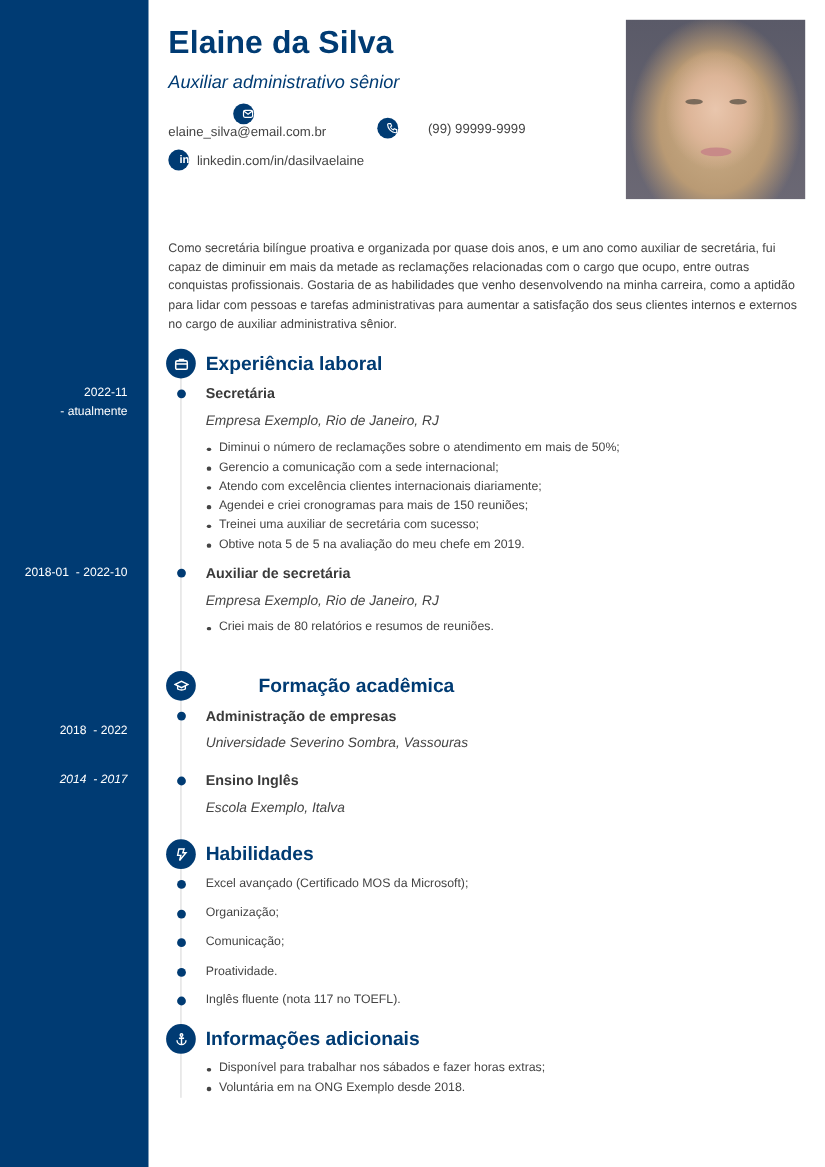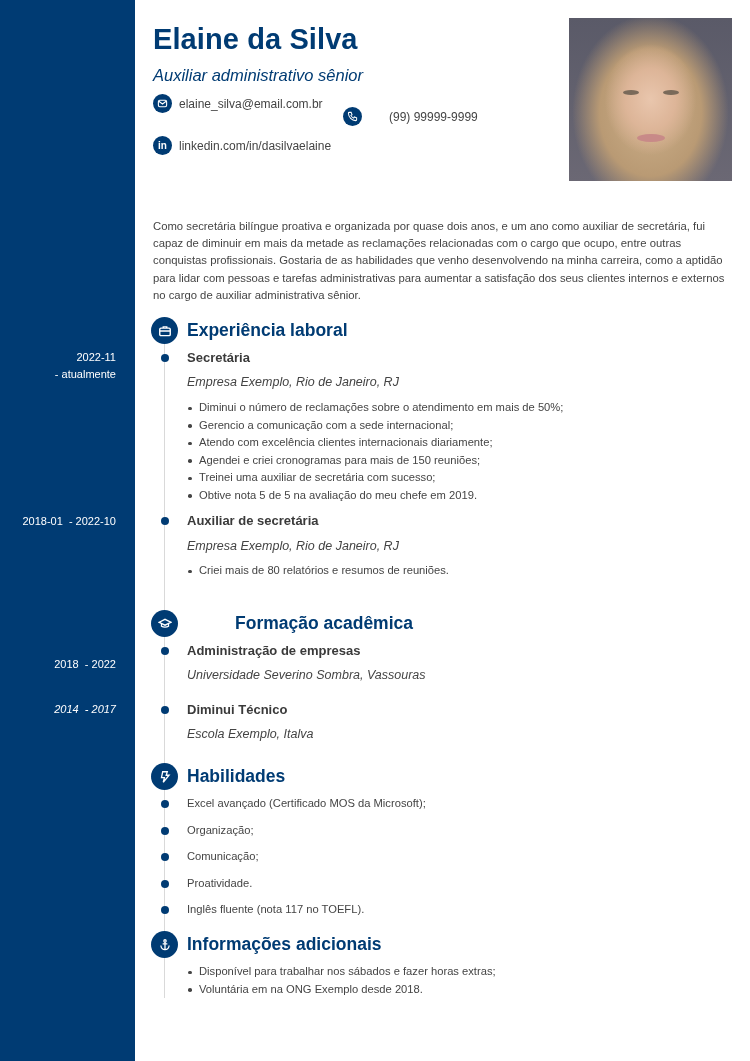--- a/index.html
+++ b/index.html
@@ -5,21 +5,21 @@
   * { box-sizing: border-box; margin: 0; padding: 0; }
   html, body { width: 750px; height: 1061px; background: #ffffff; overflow: hidden; }
   body { position: relative; font-family: "Liberation Sans", sans-serif; color: #3a3a3a; }
 
   .sidebar { position: absolute; left: 0; top: 0; width: 135px; height: 1061px; background: #003b73; }
 
   .header-name { position: absolute; left: 153px; top: 23px; font-size: 29px; font-weight: bold; color: #003b73; letter-spacing: 0.1px; }
   .header-title { position: absolute; left: 153px; top: 66px; font-size: 16.5px; font-style: italic; color: #003b73; }
 
   .contact { position: absolute; display: flex; align-items: center; font-size: 12px; color: #444; }
-  .contact .ic { width: 19px; height: 19px; border-radius: 50%; background: #003b73; display: flex; align-items: center; justify-content: center; margin-right: 7px; flex-shrink: 0; }
+  .contact .ic { width: 19px; height: 19px; border-radius: 50%; background: #003b73; display: flex; align-items: center; justify-content: flex-end; margin-right: 7px; flex-shrink: 0; }
   .contact .ic svg { width: 11px; height: 11px; }
   .ic-text { font-weight: bold; color: #fff; font-size: 10px; font-family: "Liberation Sans", sans-serif; }
 
   .photo { position: absolute; left: 569px; top: 18px; width: 163px; height: 163px; overflow: hidden;
     background: radial-gradient(ellipse 28% 34% at 50% 50%, #e9c6ad 0%, #ddb598 55%, rgba(214,183,140,0) 100%),
                 radial-gradient(ellipse 48% 60% at 50% 58%, #cdb08a 0%, #b99a74 65%, rgba(80,75,85,0) 100%),
                 linear-gradient(180deg, #5a5a68 0%, #6b6874 100%); }
   .photo .eye { position: absolute; width: 16px; height: 5px; background: #7a6a5a; border-radius: 50%; top: 72px; }
   .photo .lips { position: absolute; left: 68px; top: 116px; width: 28px; height: 8px; border-radius: 50%; background: #c88a88; }
 
@@ -45,21 +45,21 @@
   .skill { position: absolute; left: 187px; font-size: 11.2px; color: #444; }
 </style>
 </head>
 <body>
 
 <div class="sidebar"></div>
 
 <h1 class="header-name">Elaine da Silva</h1>
 <div class="header-title">Auxiliar administrativo sênior</div>
 
-<div class="contact" style="left:153px; top:94px;">
+<div class="contact" style="left:153px; top:94px;flex-direction:column;">
   <span class="ic">
     <svg viewBox="0 0 24 24" fill="none" stroke="#fff" stroke-width="2.4">
         <rect x="3" y="5" width="18" height="14" rx="3"></rect>
         <path d="M4 7l8 6 8-6"></path>
       </svg>
   </span>
   <span>elaine_silva@email.com.br</span>
 </div>
 <div class="contact" style="left:343px; top:107px;gap:20px;">
   <span class="ic">
@@ -128,21 +128,21 @@
   <h2 class="sec-title">Formação acadêmica</h2>
 </div>
 
 <div class="date" style="top:656px;">2018  - 2022</div>
 <span class="dot" style="top:647px;"></span>
 <div class="entry-title" style="top:643px;">Administração de empresas</div>
 <div class="entry-sub" style="top:668px;">Universidade Severino Sombra, Vassouras</div>
 
 <div class="date" style="top:701px;font-style:italic;">2014  - 2017</div>
 <span class="dot" style="top:706px;"></span>
-<div class="entry-title" style="top:702px;">Diminui Técnico</div>
+<div class="entry-title" style="top:702px;">Ensino Inglês</div>
 <div class="entry-sub" style="top:727px;">Escola Exemplo, Italva</div>
 
 <div class="sec-head" style="top:763px;">
   <span class="sec-ic">
     <svg viewBox="0 0 24 24" fill="none" stroke="#fff" stroke-width="2.2">
         <path d="M8 3h8l-2 6h5L9 21l2-8H6z"></path>
       </svg>
   </span>
   <h2 class="sec-title">Habilidades</h2>
 </div>

